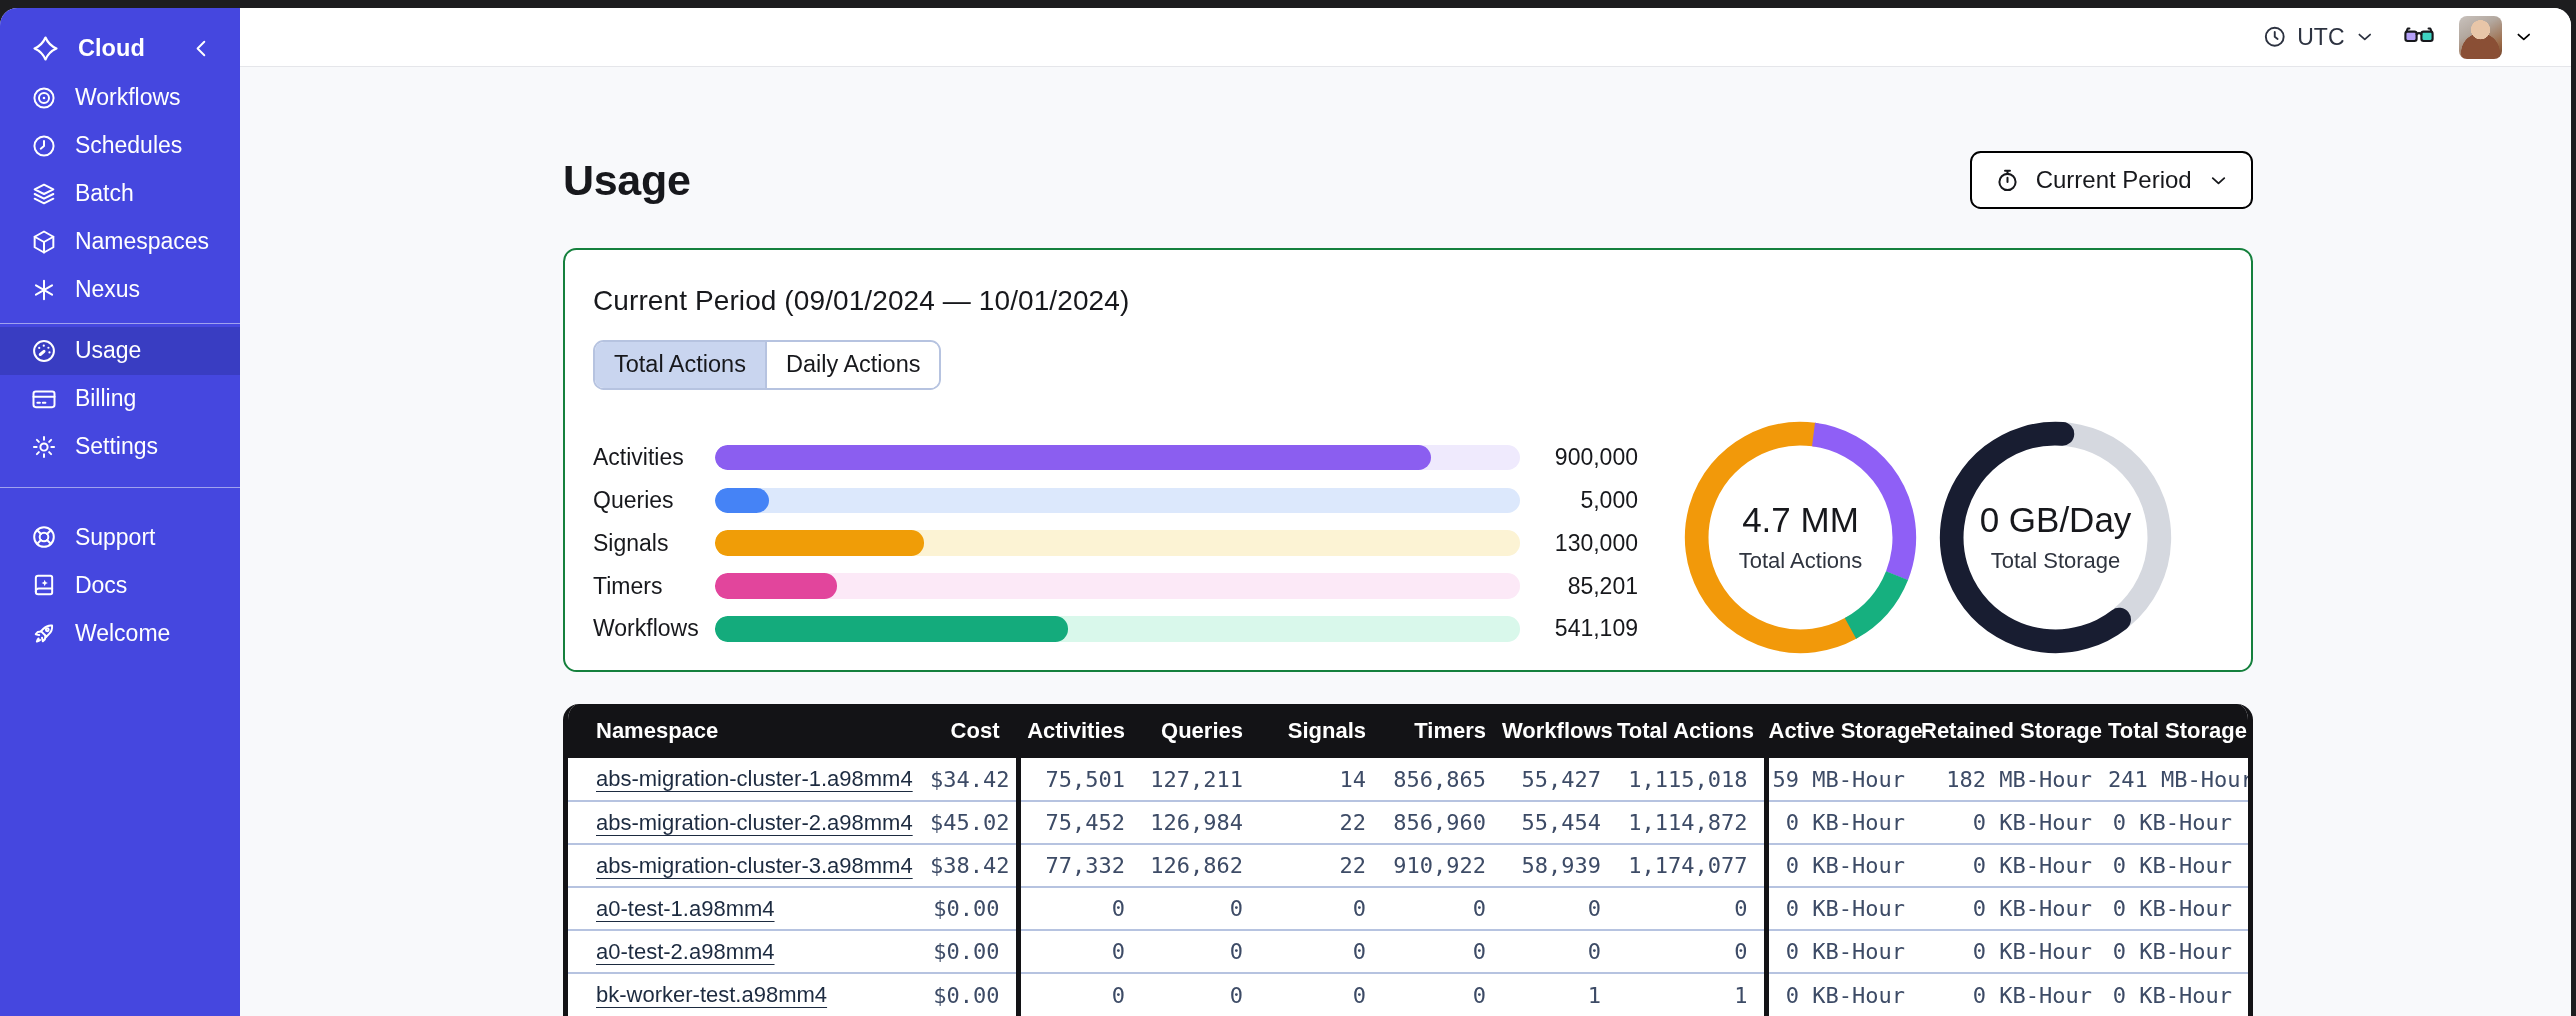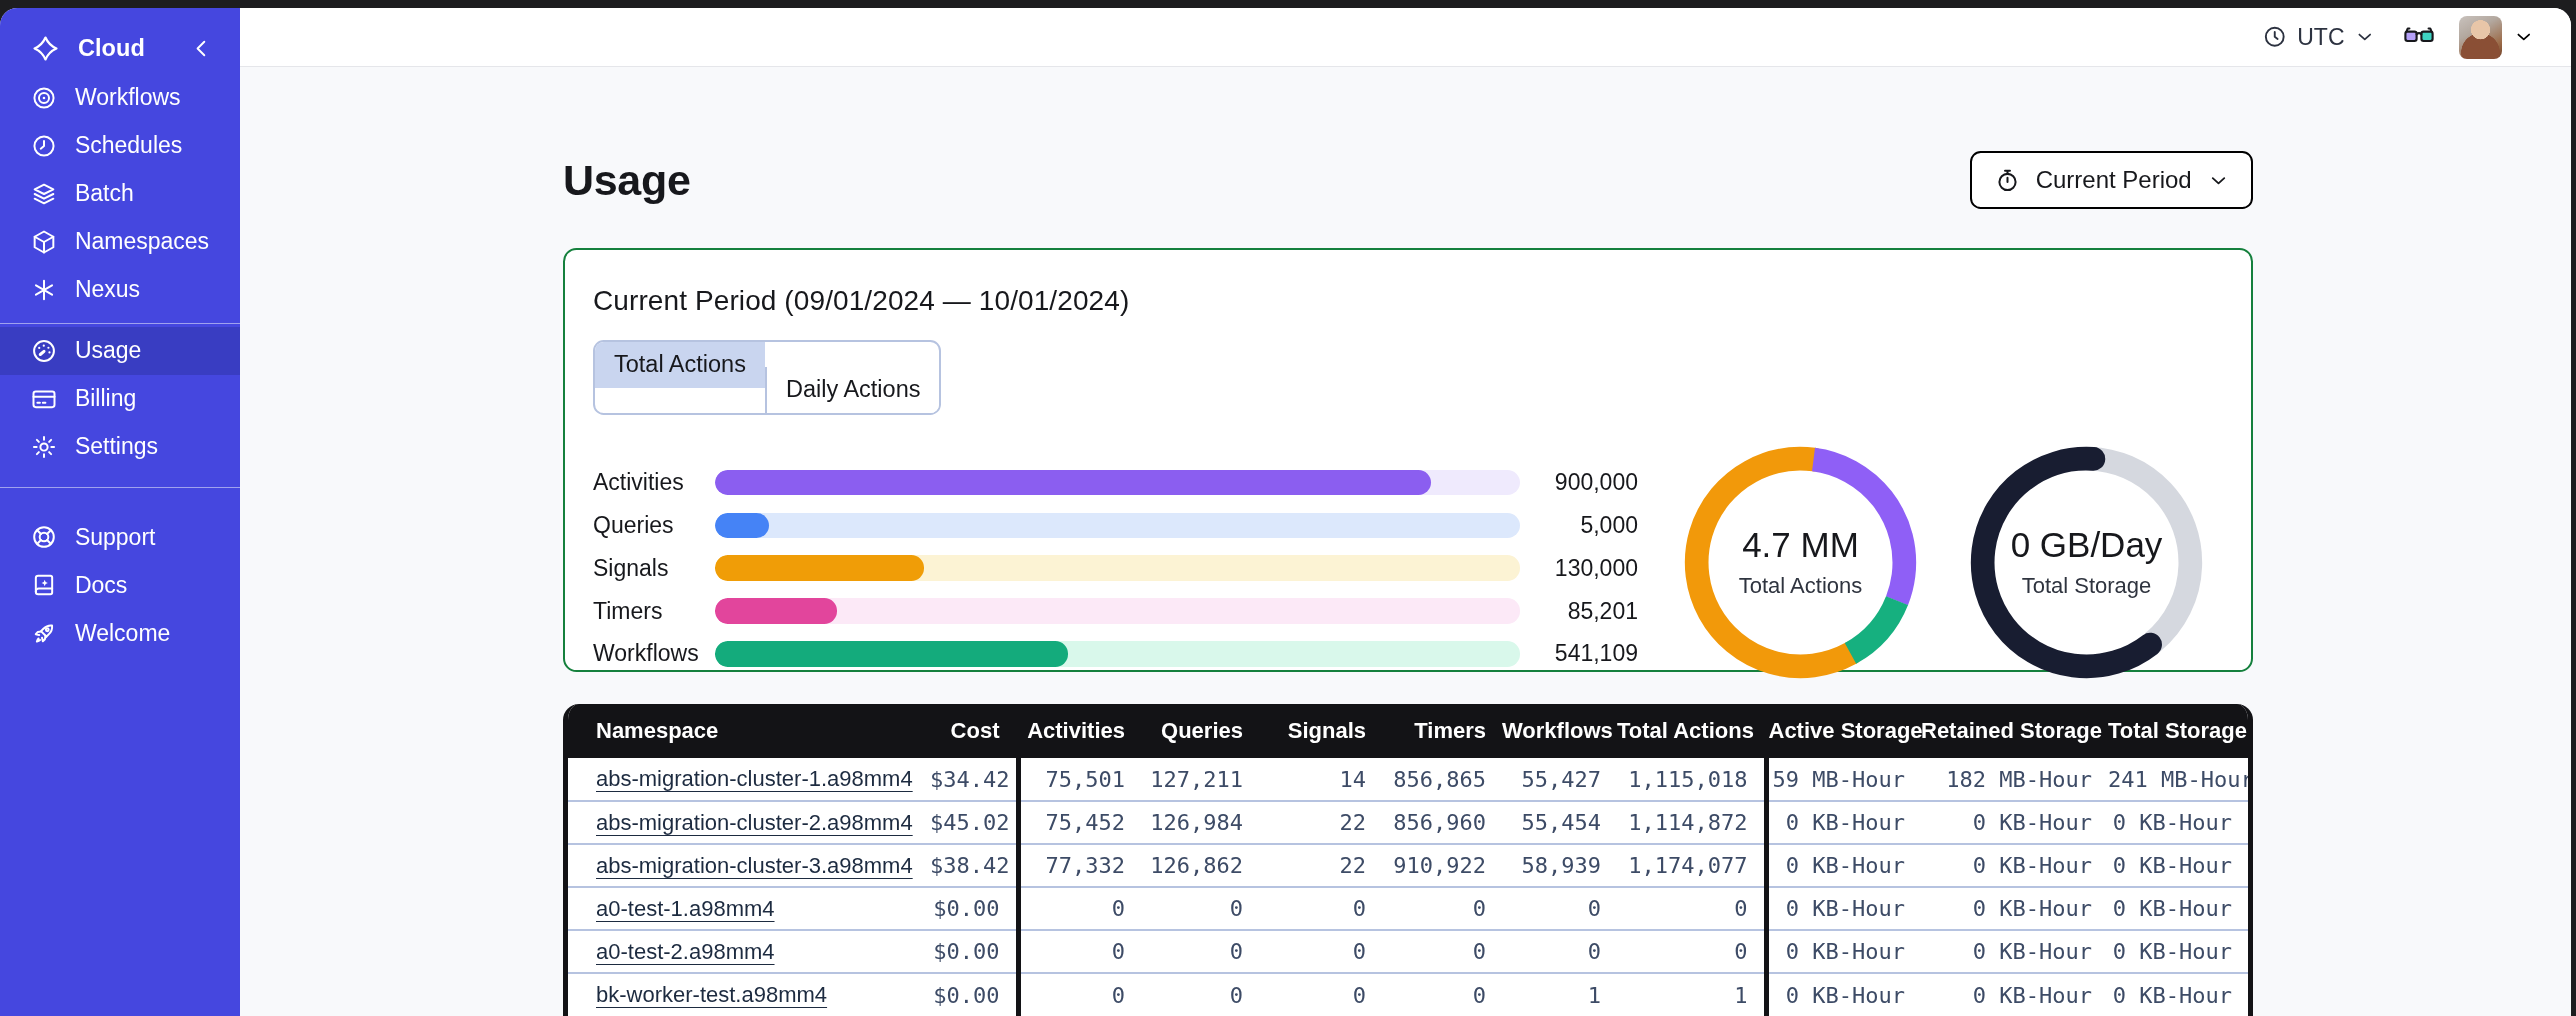--- a/index.html
+++ b/index.html
@@ -74,30 +74,30 @@
   }
   .card-title { margin:9.4px 0 0; font-size:28px; font-weight:500; color:#17181c; letter-spacing:0.1px; }
   .tabs {
     margin-top:23px; display:inline-flex; border:2px solid #b6c3e0;
     border-radius:10.7px; overflow:hidden;
   }
   .tab {
     height:46px; padding:0 19px; display:flex; align-items:center;
     font-size:23.5px; font-weight:500; color:#17181c; background:#fff; cursor:pointer;
   }
-  .tab + .tab { border-left:2px solid #b6c3e0;margin-top:25px; }
+  .tab + .tab { border-left:2px solid #b6c3e0; }
   .tab.active { background:#c9d5ef; }
   .chart-row { display:flex; margin-top:20px; align-items:flex-start; }
   .bars { width:1045px; padding-top:34px; display:flex; flex-direction:column; gap:17.4px; }
   .bar-row { display:grid; grid-template-columns:122px 805px 1fr; align-items:center; height:25.5px; }
   .bar-label { font-size:23px; color:#17181c; }
   .bar-track { position:relative; height:25.5px; border-radius:12.7px; overflow:hidden; }
   .bar-fill { position:absolute; top:0; bottom:0; left:0; border-radius:12.7px; }
   .bar-value { text-align:right; font-size:23px; color:#17181c; }
-  .donuts { display:flex; gap:31px; margin-left:35px; }
+  .donuts { display:flex; margin-left:35px; }
   .donut { position:relative; width:255px; height:255px; }
   .donut svg { width:255px; height:255px; display:block; }
   .donut-center {
     position:absolute; inset:0; display:flex; flex-direction:column;
     align-items:center; justify-content:center; gap:8px; text-align:center;
   }
   .donut-big { font-size:35px; font-weight:500; color:#17181c; }
   .donut-sub { font-size:22px; color:#2f343f; }
   
   .table-section { margin-top:32px; }

